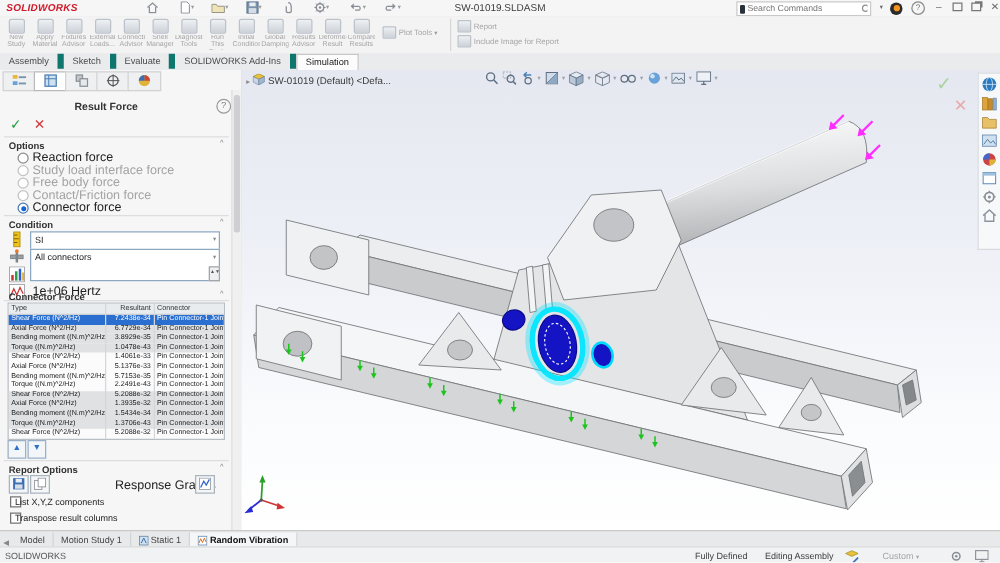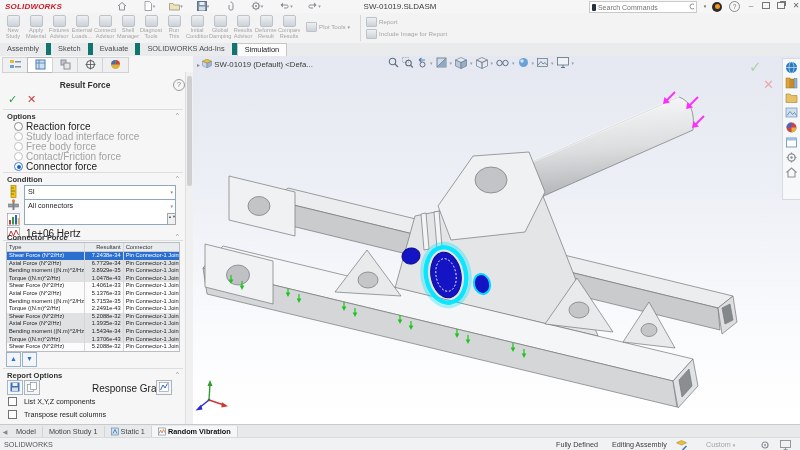--- a/index.html
+++ b/index.html
@@ -57,35 +57,35 @@
   .trow{display:flex;height:7.6px;font-size:5.7px;color:#222}
   .trow.band{background:#dfe1e3}
   .trow.selrow{background:#2a6fd0;color:#fff}
   .c1{width:76px;padding-left:2px;overflow:hidden;white-space:nowrap;border-right:1px solid #d4d7da;line-height:7.6px}
   .c2{width:36px;text-align:right;padding-right:2px;overflow:hidden;white-space:nowrap;border-right:1px solid #d4d7da;line-height:7.6px}
   .c3{width:54px;padding-left:2px;overflow:hidden;white-space:nowrap;line-height:7.6px}
   .thead .c1,.thead .c2,.thead .c3{line-height:8px}
   .udbtn{position:absolute;top:296px;width:13px;height:13px;border:1px solid #9ab0c8;background:#f3f6f9;text-align:center;line-height:12px;font-size:7px;color:#2f6fd0}
   .iconbtn{position:absolute;width:14px;height:13px;border:1px solid #aab4bd;background:#f4f6f8;text-align:center}
   .cbox{position:absolute;left:8px;width:7px;height:7px;border:1px solid #737373;background:#fff}
-  .cblab{position:absolute;left:24px;font-size:7.2px;color:#222}
+  .cblab{position:absolute;left:12px;font-size:7.2px;color:#222}
   #pscroll{position:absolute;left:185px;top:16px;width:7px;height:352px;background:#f0f0f1;border-left:1px solid #dedede}
   #pscroll .thumb{position:absolute;left:1px;top:4px;width:5px;height:110px;background:#cfcfd1;border-radius:2px}
   
   #graphics{position:absolute;left:193px;top:56px;width:607px;height:368px;
             background:linear-gradient(180deg,#e6e8f1 0%,#edeff6 35%,#fafbfd 75%,#ffffff 100%)}
   #treelbl{position:absolute;left:4px;top:3px;font-size:7.8px;color:#3a3a3a;white-space:nowrap}
   #headsup{position:absolute;left:195px;top:0;height:13px;display:flex;align-items:center;gap:3px}
   #headsup .hcaret{color:#9aa0a8;font-size:5px}
   #confirm-check{position:absolute;left:556px;top:2px;font-size:15px;font-weight:bold;color:#abd3a5}
   #confirm-cross{position:absolute;left:570px;top:21px;font-size:13px;font-weight:bold;color:#e9aaaa}
   #taskpane{position:absolute;right:0;top:2px;width:17px;height:140px;background:#f7f8f9;border:1px solid #d8dbde;border-right:none}
   #taskpane .tpi{display:block;margin:2px auto 1px;width:13px;height:13px}
   
-  #bottomtabs{position:absolute;left:0;top:424px;width:800px;height:13px;background:#e7e9ea;border-top:1px solid #c9c9ca;display:flex;align-items:center;font-size:7.3px;color:#444}
+  #bottomtabs{position:absolute;left:0;top:424px;width:800px;height:13px;background:#e7e9ea;border-top:1px solid #c9c9ca;display:flex;align-items:flex-end;font-size:7.3px;color:#444}
   .btab{height:12px;line-height:12px;padding:0 6px;border-right:1px solid #d3d4d6;white-space:nowrap;display:flex;align-items:center;gap:2px}
   .btab.active{font-weight:bold;background:#f5f6f7;color:#111}
   #btscroll{width:10px;text-align:center;color:#888;font-size:6px}
   #statusbar{position:absolute;left:0;top:437px;width:800px;height:13px;background:#f1f2f3;border-top:1px solid #dadada;font-size:7.2px;color:#3c3c3c}
   #statusbar .sitem{position:absolute;top:2px;white-space:nowrap}
   .gray{color:#a5a5a6}
 </style>
 </head>
 <body>
 

